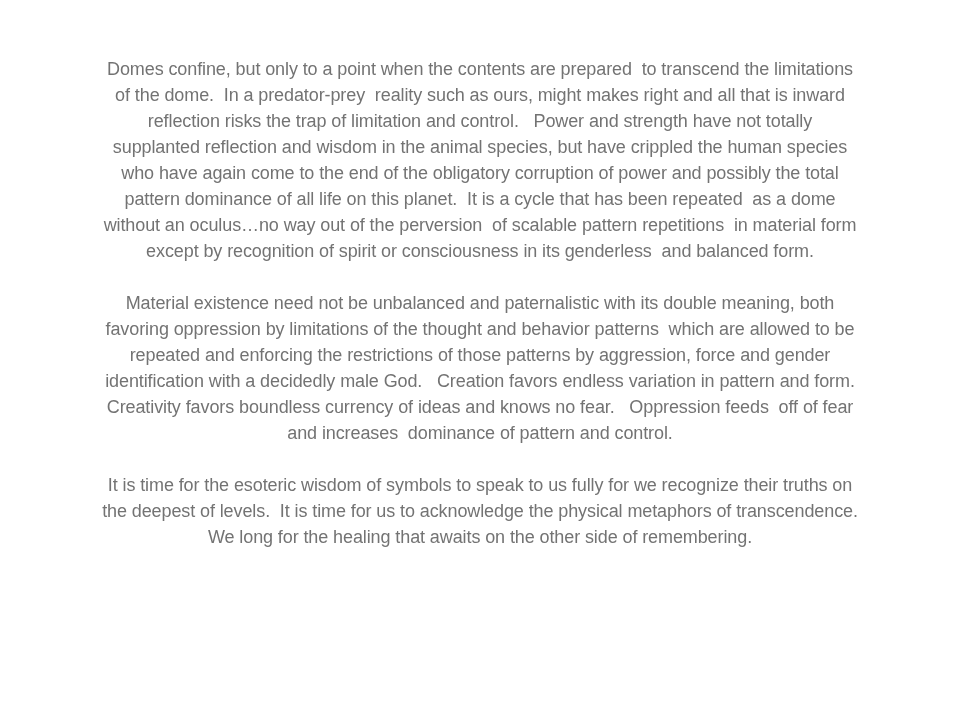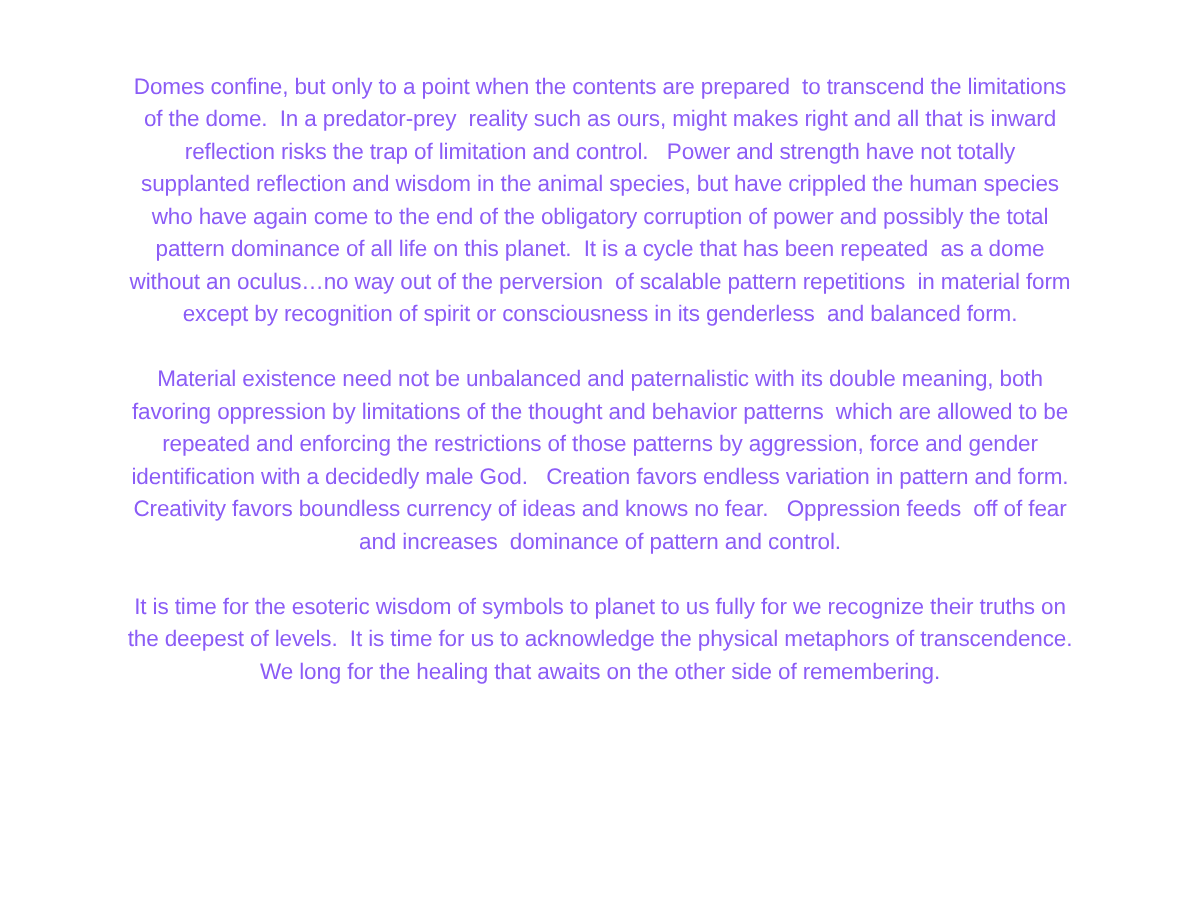--- a/index.html
+++ b/index.html
@@ -16,21 +16,21 @@
     padding: 56px 30px 0 30px;
     font-family: "Liberation Sans", sans-serif;
     overflow: hidden;
   }
   .para {
     white-space: pre-wrap;
     text-align: center;
     font-size: 18px;
     line-height: 26px;
     letter-spacing: -0.1px;
-    color: #8b5cf6;
+    color: #737373;
     margin: 0 0 26px 0;
   }
 </style>
 </head>
 <body>
 
 <div class="slide">
   <p class="para">Domes confine, but only to a point when the contents are prepared  to transcend the limitations
 of the dome.  In a predator-prey  reality such as ours, might makes right and all that is inward
 reflection risks the trap of limitation and control.   Power and strength have not totally
@@ -38,16 +38,16 @@
 who have again come to the end of the obligatory corruption of power and possibly the total
 pattern dominance of all life on this planet.  It is a cycle that has been repeated  as a dome
 without an oculus…no way out of the perversion  of scalable pattern repetitions  in material form
 except by recognition of spirit or consciousness in its genderless  and balanced form.</p>
   <p class="para">Material existence need not be unbalanced and paternalistic with its double meaning, both
 favoring oppression by limitations of the thought and behavior patterns  which are allowed to be
 repeated and enforcing the restrictions of those patterns by aggression, force and gender
 identification with a decidedly male God.   Creation favors endless variation in pattern and form.
 Creativity favors boundless currency of ideas and knows no fear.   Oppression feeds  off of fear
 and increases  dominance of pattern and control.</p>
-  <p class="para">It is time for the esoteric wisdom of symbols to planet to us fully for we recognize their truths on
+  <p class="para">It is time for the esoteric wisdom of symbols to speak to us fully for we recognize their truths on
 the deepest of levels.  It is time for us to acknowledge the physical metaphors of transcendence.
 We long for the healing that awaits on the other side of remembering.</p>
 </div>
 
 </body></html>

